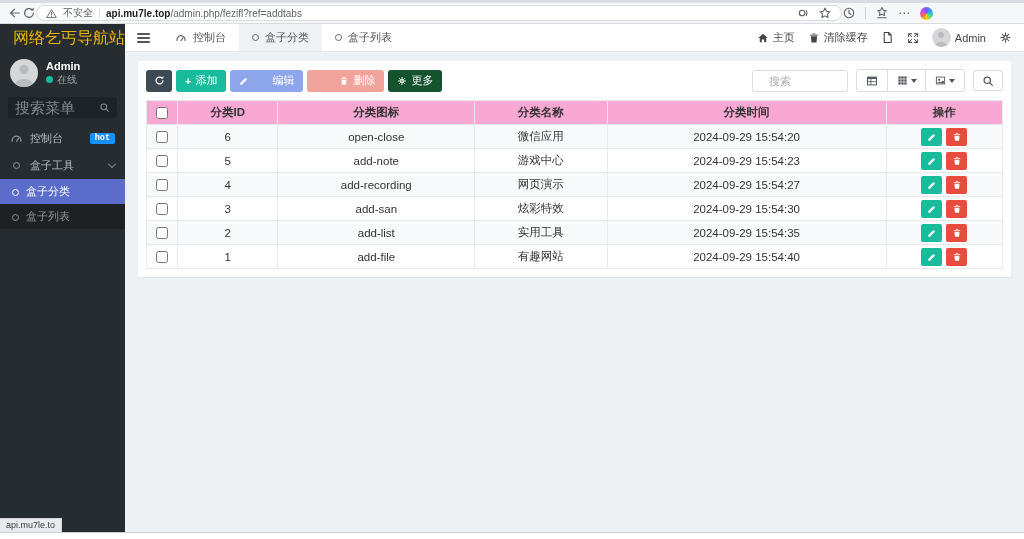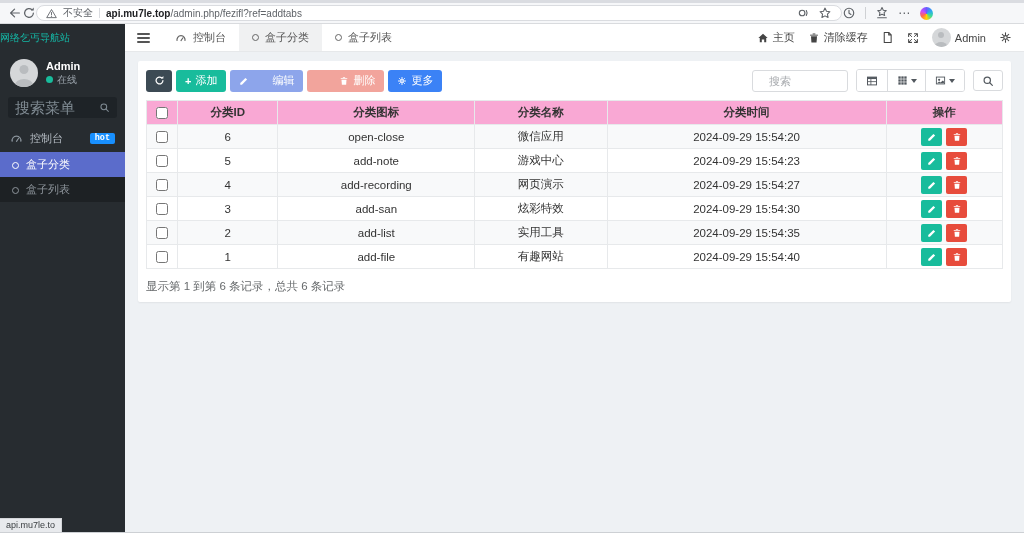--- a/index.html
+++ b/index.html
@@ -24,21 +24,21 @@
     background: conic-gradient(#6a5cff,#2aa8f2,#3ddc97,#ffd400,#ff6a4d,#c84cff,#6a5cff); }
 
   
   .app { display:flex; height:508px; }
   .bottom-strip { height:7px; background:#fff; border-top:1px solid #cdd0d4; }
   .status-tooltip { position:absolute; left:0; bottom:7px; background:#e8eaed; color:#3c4043;
     font-size:9px; padding:1px 6px 2px; border:1px solid #d3d5d8; border-left:none; border-bottom:none; z-index:9; }
 
   
   .sidebar { width:125px; background:#272c30; color:#b4bbc2; display:flex; flex-direction:column; flex:none; }
-  .side-title { height:28px; line-height:28px; text-align:left; color:#14b8a6; font-size:10px; }
+  .side-title { height:28px; line-height:28px; text-align:right; color:#eab308; font-size:16px; }
   .user-panel { display:flex; align-items:center; gap:8px; padding:7px 10px 5px; }
   .avatar { width:28px; height:28px; border-radius:50%; background:#d5d7d9; position:relative; overflow:hidden; flex:none; }
   .avatar .head { position:absolute; top:6px; left:50%; transform:translateX(-50%); width:9px; height:9px; border-radius:50%; background:#b9bcbf; }
   .avatar .body { position:absolute; bottom:-4px; left:50%; transform:translateX(-50%); width:18px; height:12px; border-radius:50% 50% 0 0; background:#b9bcbf; }
   .user-name { color:#fff; font-weight:bold; font-size:11px; line-height:13px; }
   .user-status { font-size:10px; color:#9aa3ab; display:flex; align-items:center; gap:4px; }
   .status-dot { width:7px; height:7px; border-radius:50%; background:#18bc9c; }
   .side-search { margin:5px 8px 7px; background:#1e2327; border-radius:3px; height:21px; display:flex; align-items:center; padding:0 7px; gap:4px; }
   .side-search input { flex:1; min-width:0; background:transparent; border:none; outline:none; color:#aeb6bd; font-size:15px; font-family:inherit; }
   .side-search input::placeholder { color:#7f8a92; }
@@ -72,21 +72,21 @@
   .card { background:#fff; border-radius:2px; padding:8px; box-shadow:0 1px 2px rgba(0,0,0,.06); }
 
   .card-toolbar { display:flex; align-items:center; margin-bottom:8px; }
   .btn { height:22px; border:none; border-radius:3px; color:#fff; font-size:11px; font-family:inherit;
     display:inline-flex; align-items:center; gap:4px; padding:0 9px; margin-right:4px; cursor:pointer; }
   .btn svg { flex:none; }
   .btn-refresh { background:#3c4a54; width:26px; justify-content:center; padding:0; }
   .btn-add { background:#18bc9c; }
   .btn-edit { background:#1d4ed8; opacity:.5;gap:23px; }
   .btn-del { background:#e74c3c; opacity:.5;padding-left:32px; }
-  .btn-more { background:#3b82f6; }
+  .btn-more { background:#14532d; }
   .toolbar-right { margin-left:auto; display:flex; align-items:center; gap:8px; }
   .tb-search { width:96px; height:22px; border:1px solid #d9dbde; border-radius:3px; padding:0 16px; font-size:11px; color:#555; font-family:inherit; outline:none; }
   .tb-search::placeholder { color:#a6a9ad; }
   .btn-group { display:flex; border:1px solid #d9dbde; border-radius:3px; overflow:hidden; }
   .gbtn { width:31px; height:21px; background:#fff; border:none; border-right:1px solid #d9dbde; color:#52585e;
     display:inline-flex; align-items:center; justify-content:center; gap:3px; cursor:pointer; }
   .gbtn:last-child { border-right:none; }
   .caret { width:0; height:0; border-left:3px solid transparent; border-right:3px solid transparent; border-top:4px solid #52585e; }
   .sbtn { width:30px; height:21px; background:#fff; border:1px solid #d9dbde; border-radius:3px; color:#52585e;
     display:inline-flex; align-items:center; justify-content:center; cursor:pointer; }
@@ -178,20 +178,27 @@
 
       <div class="menu-item">
         <span class="mi-icon">
             <svg width="13" height="13" viewBox="0 0 16 16">
               <path d="M2.8 11.8a5.4 5.4 0 1 1 10.4 0" fill="none" stroke="currentColor" stroke-width="1.5"></path>
               <path d="M8 11.5l2.6-3.8" stroke="currentColor" stroke-width="1.4" stroke-linecap="round"></path>
             </svg>
           </span>
         <span>控制台</span>
         <span class="badge badge-hot">hot</span>
+      </div>
+      <div class="menu-item">
+        <span class="mi-icon">
+            <span class="circle-o"></span>
+          </span>
+        <span>盒子工具</span>
+        <span class="chev chev-down"></span>
       </div>
       <div class="submenu-item active">
         <span class="mi-icon"><span class="circle-o"></span></span>
         <span>盒子分类</span>
       </div>
       <div class="submenu-item">
         <span class="mi-icon"><span class="circle-o"></span></span>
         <span>盒子列表</span>
       </div>
       <div class="side-fill"></div>
@@ -458,21 +465,20 @@
                       <svg width="10" height="10" viewBox="0 0 16 16">
                         <path d="M6.2 2h3.6v1.2H6.2z" fill="currentColor"></path>
                         <rect x="2.8" y="3.6" width="10.4" height="1.2" fill="currentColor"></rect>
                         <path d="M4 5.8h8l-.6 8.2H4.6z" fill="currentColor"></path>
                       </svg>
                     </button></td>
                 </tr>
               </tbody>
           </table>
 
-          <div class="table-summary">显示第 1 到第 6 条记录，总共 6 条记录</div>
         </div>
       </div>
     </div>
   </div>
 
   <div class="bottom-strip"></div>
   <div class="status-tooltip">api.mu7le.to</div>
 </div>
 
 </body></html>

